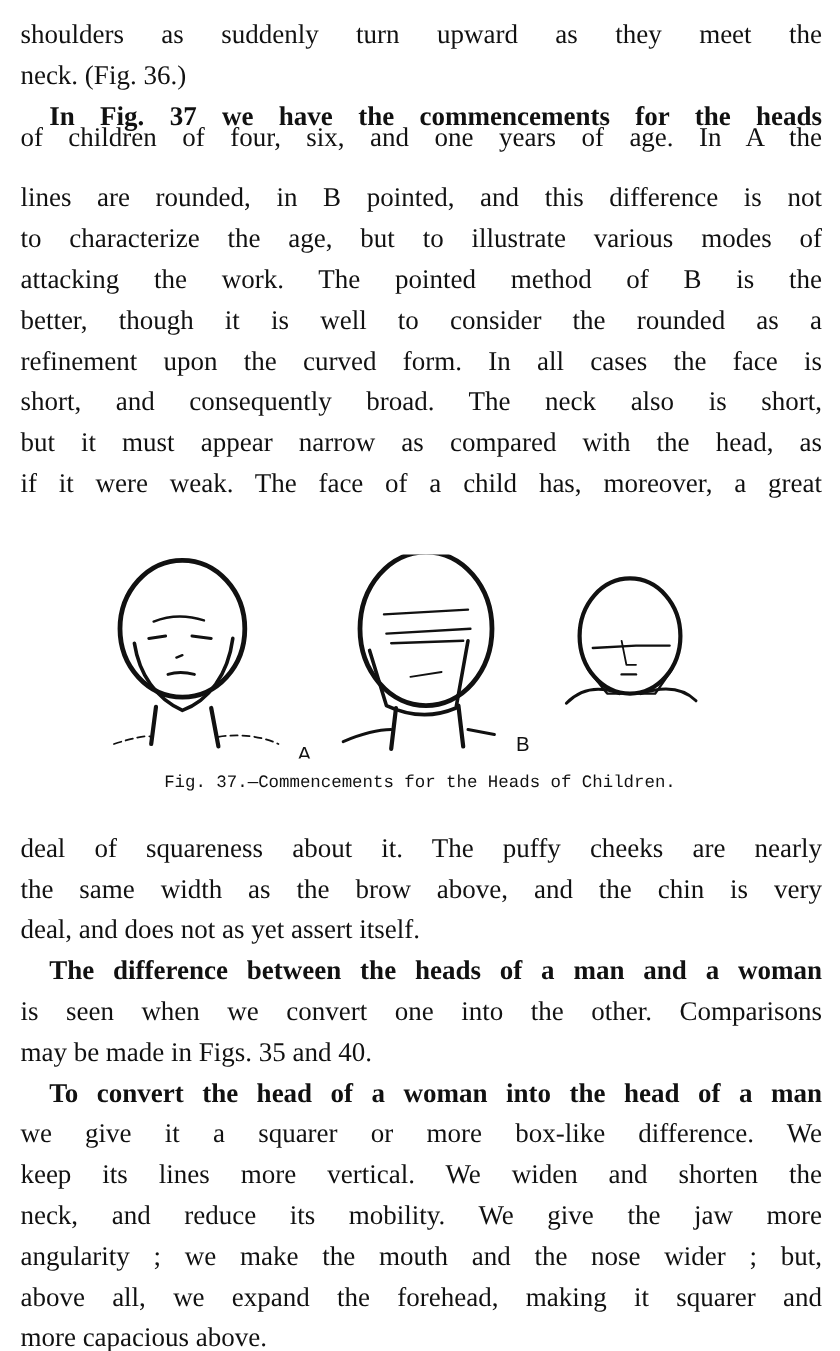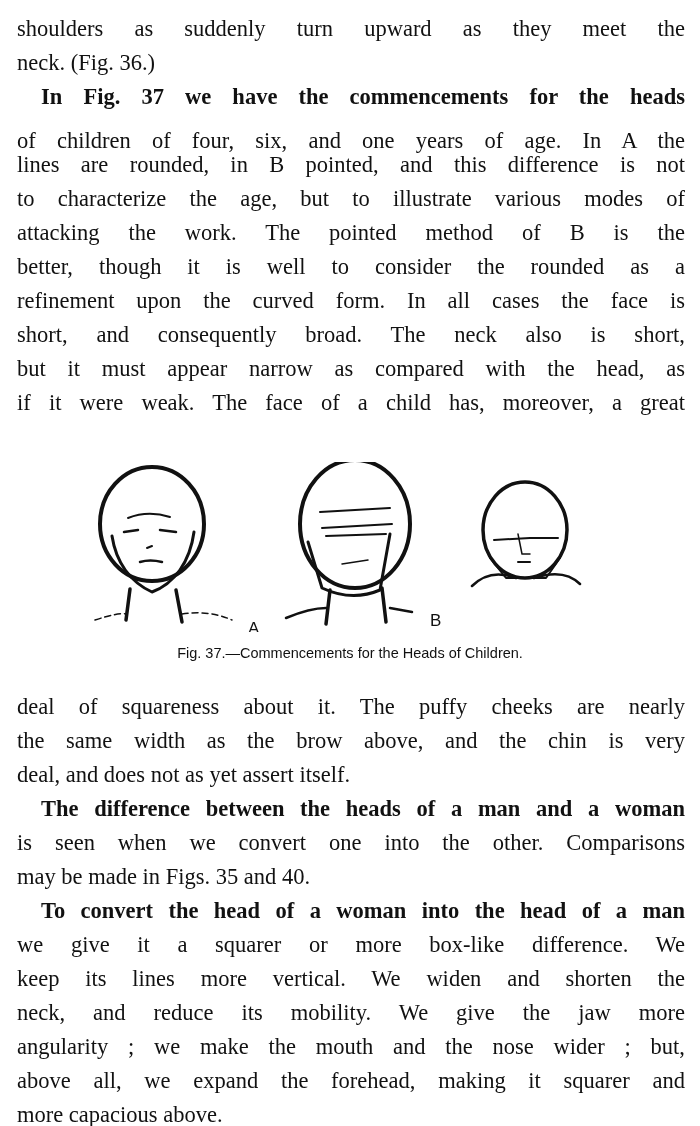--- a/index.html
+++ b/index.html
@@ -2,33 +2,33 @@
 <html><head>
 <meta charset="utf-8">
 <style>
   html, body { margin: 0; padding: 0; background: #ffffff; }
   body { width: 700px; height: 1126px; overflow: hidden; position: relative; color: #111; }
   .page { position: absolute; left: 17px; top: 0; width: 668px; font-family: "Liberation Serif", "DejaVu Serif", serif; font-size: 22.5px; }
   .line { position: absolute; left: 0; width: 668px; height: 34px; line-height: 34px; white-space: nowrap; text-align: justify; text-align-last: justify; }
   .line.last { text-align-last: left; }
   .line.indent { padding-left: 24px; width: 644px; font-weight: bold; }
   .figure { position: absolute; left: 90px; top: 462px; width: 530px; height: 170px; }
-  .caption { position: absolute; left: 0; width: 700px; top: 645px; text-align: center; font-family: Liberation Sans, sans-serif; font-size: 14.5px; }
+  .caption { position: absolute; left: 0; width: 700px; top: 645px; text-align: center; font-family: Liberation Mono, monospace; font-size: 14.5px; }
   .caption .fig-sc { font-size: 14.5px; }
 </style>
 </head>
 <body>
 
 <div class="page">
 
   <div class="line" style="top:12px">shoulders as suddenly turn upward as they meet the</div>
   <div class="line last" style="top:46px">neck.  (Fig. 36.)</div>
 
   <div class="line indent" style="top:80px">In Fig. 37 we have the commencements for the heads</div>
-  <div class="line" style="top:124px">of children of four, six, and one years of age.  In A the</div>
+  <div class="line" style="top:98px">of children of four, six, and one years of age.  In A the</div>
   <div class="line" style="top:148px">lines are rounded, in B pointed, and this difference is not</div>
   <div class="line" style="top:182px">to characterize the age, but to illustrate various modes of</div>
   <div class="line" style="top:216px">attacking the work.  The pointed method of B is the</div>
   <div class="line" style="top:250px">better, though it is well to consider the rounded as a</div>
   <div class="line" style="top:284px">refinement upon the curved form.  In all cases the face is</div>
   <div class="line" style="top:318px">short, and consequently broad.  The neck also is short,</div>
   <div class="line" style="top:352px">but it must appear narrow as compared with the head, as</div>
   <div class="line" style="top:386px">if it were weak.  The face of a child has, moreover, a great</div>
 
   <div class="line" style="top:690px">deal of squareness about it.  The puffy cheeks are nearly</div>

